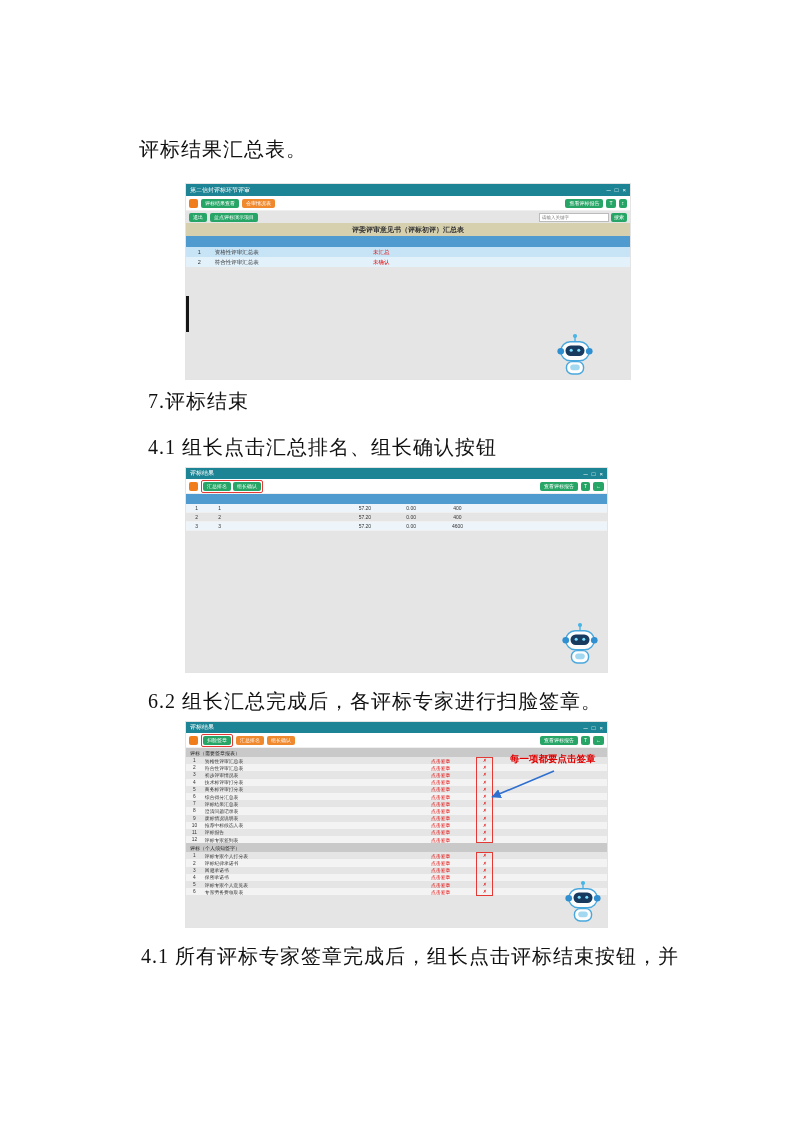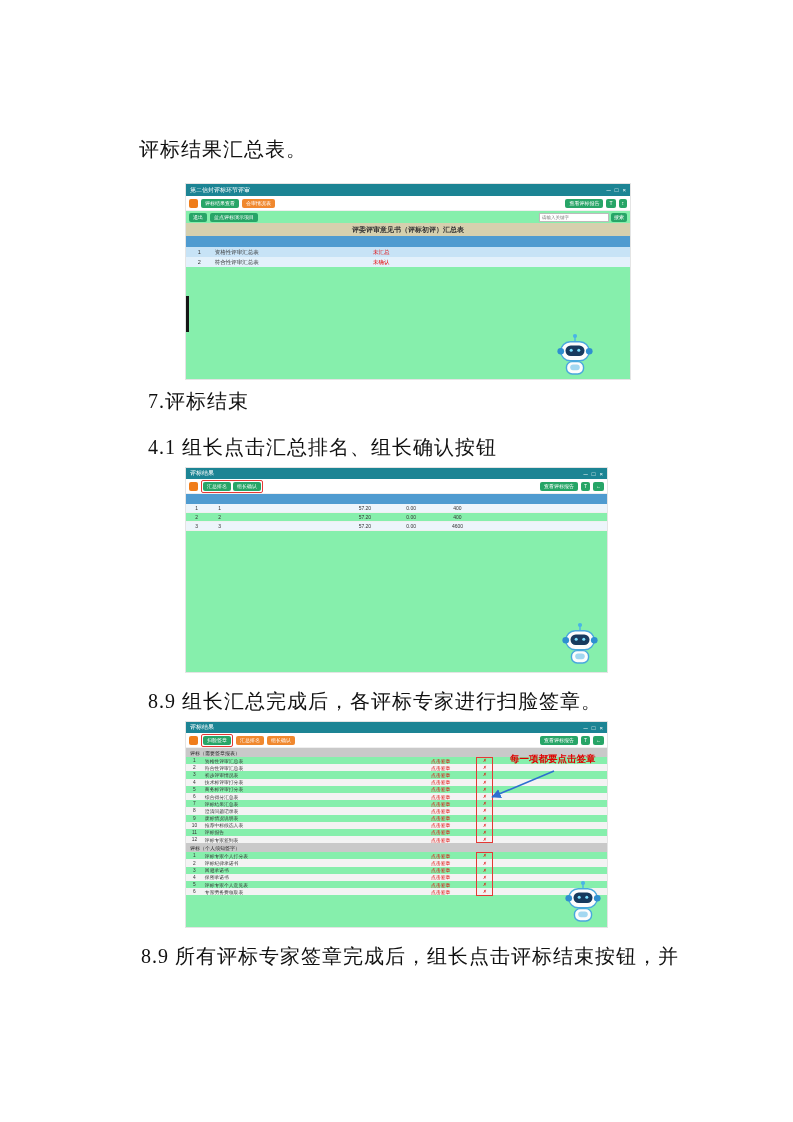--- a/index.html
+++ b/index.html
@@ -5,21 +5,21 @@
   *{margin:0;padding:0;box-sizing:border-box}
   html,body{width:793px;height:1122px;background:#fff}
   body{position:relative;font-family:"Liberation Sans",sans-serif;overflow:hidden}
   .doc-text{position:absolute;font-family:"Liberation Serif",serif;font-size:20px;color:#111;white-space:nowrap;letter-spacing:1px}
   #t-intro{left:139px;top:136px}
   #t-s7{left:148px;top:388px}
   #t-s71{left:148px;top:434px}
   #t-s72{left:148px;top:688px}
   #t-s73{left:141px;top:943px}
 
-  .shot{position:absolute;background:#86efac;outline:1px solid #e4e4e4;overflow:hidden}
+  .shot{position:absolute;background:#e5e5e5;outline:1px solid #e4e4e4;overflow:hidden}
   #shot1{left:186px;top:184px;width:444px;height:195px}
   #shot2{left:186px;top:468px;width:421px;height:204px}
   #shot3{left:186px;top:722px;width:421px;height:205px}
 
   .titlebar{height:12px;background:#1c8494;color:#fff;display:flex;align-items:center;padding:0 4px;font-size:6px}
   #shot2 .titlebar,#shot3 .titlebar{height:11px}
   .titlebar .title{flex:1;white-space:nowrap}
   .winbtns{display:flex;gap:4px;font-size:6px;line-height:1}
 
   .toolbar{height:15px;display:flex;align-items:center;gap:3px;padding:0 3px;background:#fff;border-bottom:1px solid #efefef}
@@ -230,21 +230,21 @@
       <circle cx="5" cy="19" r="3.5" fill="#2f8fd0"></circle>
       <circle cx="35" cy="19" r="3.5" fill="#2f8fd0"></circle>
       <rect x="10" y="13" width="20" height="11" rx="5.5" fill="#173a5e"></rect>
       <circle cx="16" cy="18" r="1.6" fill="#7de0ff"></circle>
       <circle cx="24" cy="18" r="1.6" fill="#7de0ff"></circle>
       <rect x="11" y="30" width="18" height="13" rx="6" fill="#fdfdfd" stroke="#49a8dd" stroke-width="1.5"></rect>
       <rect x="15" y="33" width="10" height="6" rx="3" fill="#49b4e6" opacity="0.5"></rect>
     </svg>
   </div>
 
-  <div class="doc-text" id="t-s72">8.9 组长汇总完成后，各评标专家进行扫脸签章。</div>
+  <div class="doc-text" id="t-s72">6.2 组长汇总完成后，各评标专家进行扫脸签章。</div>
 
   <div class="shot" id="shot3">
     <div class="titlebar">
       <span class="title">评标结果</span>
       <span class="winbtns">
         <span>─</span>
         <span>□</span>
         <span>×</span>
       </span>
     </div>
@@ -417,15 +417,15 @@
       <circle cx="5" cy="19" r="3.5" fill="#2f8fd0"></circle>
       <circle cx="35" cy="19" r="3.5" fill="#2f8fd0"></circle>
       <rect x="10" y="13" width="20" height="11" rx="5.5" fill="#173a5e"></rect>
       <circle cx="16" cy="18" r="1.6" fill="#7de0ff"></circle>
       <circle cx="24" cy="18" r="1.6" fill="#7de0ff"></circle>
       <rect x="11" y="30" width="18" height="13" rx="6" fill="#fdfdfd" stroke="#49a8dd" stroke-width="1.5"></rect>
       <rect x="15" y="33" width="10" height="6" rx="3" fill="#49b4e6" opacity="0.5"></rect>
     </svg>
   </div>
 
-  <div class="doc-text" id="t-s73">8.9 所有评标专家签章完成后，组长点击评标结束按钮，并</div>
+  <div class="doc-text" id="t-s73">4.1 所有评标专家签章完成后，组长点击评标结束按钮，并</div>
 
 </div>
 
 </body></html>

